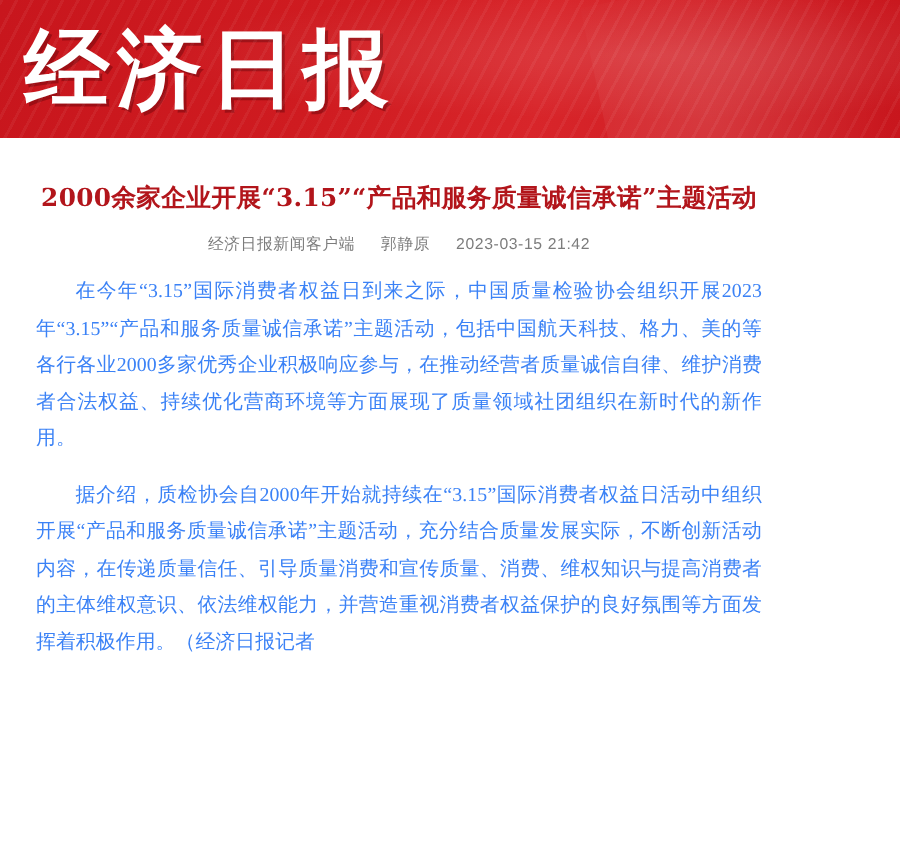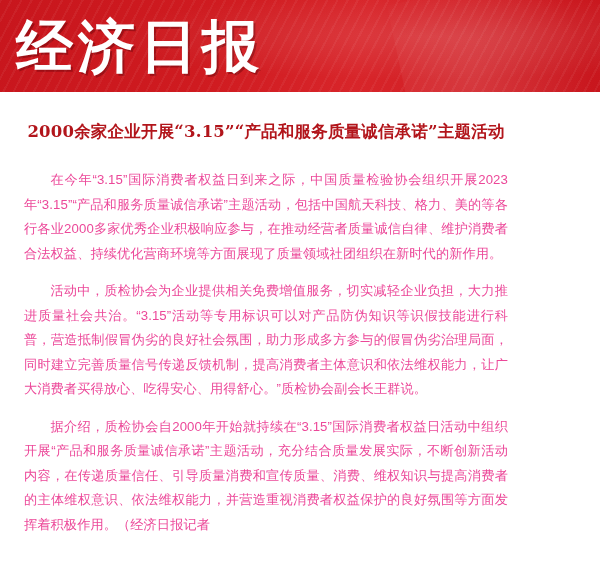--- a/index.html
+++ b/index.html
@@ -87,43 +87,47 @@
     letter-spacing: 0.4px;
   }
   .byline span { margin: 0 7px; }
 
   
   .article {
     padding: 12px 24px 10px 24px;
   }
   .article p {
     margin: 0 0 13px 0;
-    font-family: Liberation Sans, sans-serif;
+    font-family: Liberation Serif, serif;
     font-size: 13.2px;
     line-height: 24.5px;
-    color: #ec4899;
+    color: #3b82f6;
     text-align: justify;
     text-indent: 2em;
     letter-spacing: 0.1px;
   }
 </style>
 </head>
 <body>
 
 <div class="page">
 
   <div class="masthead">
     <div class="masthead-flourish"></div>
     <div class="masthead-title">经济日报</div>
   </div>
 
   <div class="headline-wrap">
     <h1 class="headline">2000余家企业开展“3.15”“产品和服务质量诚信承诺”主题活动</h1>
   </div>
 
+  <div class="byline">
+    <span>经济日报新闻客户端</span>
+    <span>郭静原</span>
+    <span>2023-03-15 21:42</span>
+  </div>
 
   <div class="article">
     <p>在今年“3.15”国际消费者权益日到来之际，中国质量检验协会组织开展2023年“3.15”“产品和服务质量诚信承诺”主题活动，包括中国航天科技、格力、美的等各行各业2000多家优秀企业积极响应参与，在推动经营者质量诚信自律、维护消费者合法权益、持续优化营商环境等方面展现了质量领域社团组织在新时代的新作用。</p>
-    <p>活动中，质检协会为企业提供相关免费增值服务，切实减轻企业负担，大力推进质量社会共治。“3.15”活动等专用标识可以对产品防伪知识等识假技能进行科普，营造抵制假冒伪劣的良好社会氛围，助力形成多方参与的假冒伪劣治理局面，同时建立完善质量信号传递反馈机制，提高消费者主体意识和依法维权能力，让广大消费者买得放心、吃得安心、用得舒心。”质检协会副会长王群说。</p>
     <p>据介绍，质检协会自2000年开始就持续在“3.15”国际消费者权益日活动中组织开展“产品和服务质量诚信承诺”主题活动，充分结合质量发展实际，不断创新活动内容，在传递质量信任、引导质量消费和宣传质量、消费、维权知识与提高消费者的主体维权意识、依法维权能力，并营造重视消费者权益保护的良好氛围等方面发挥着积极作用。（经济日报记者</p>
   </div>
 
 </div>
 
 </body></html>

